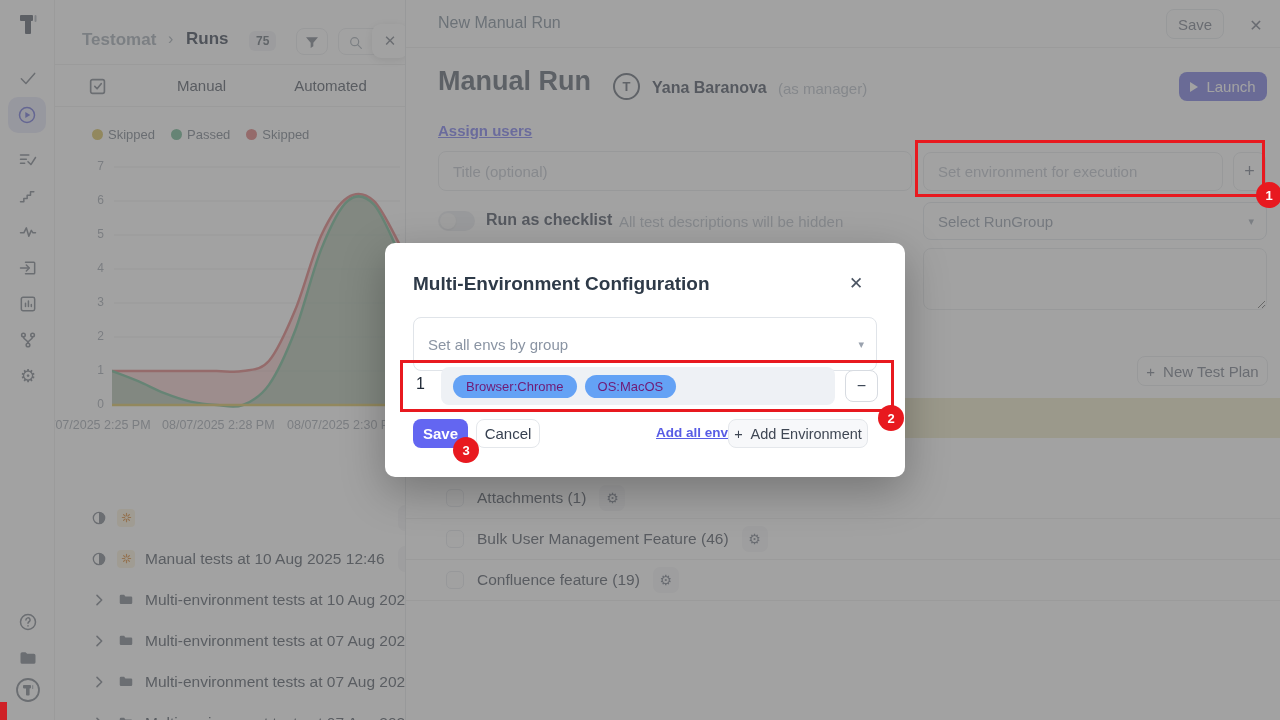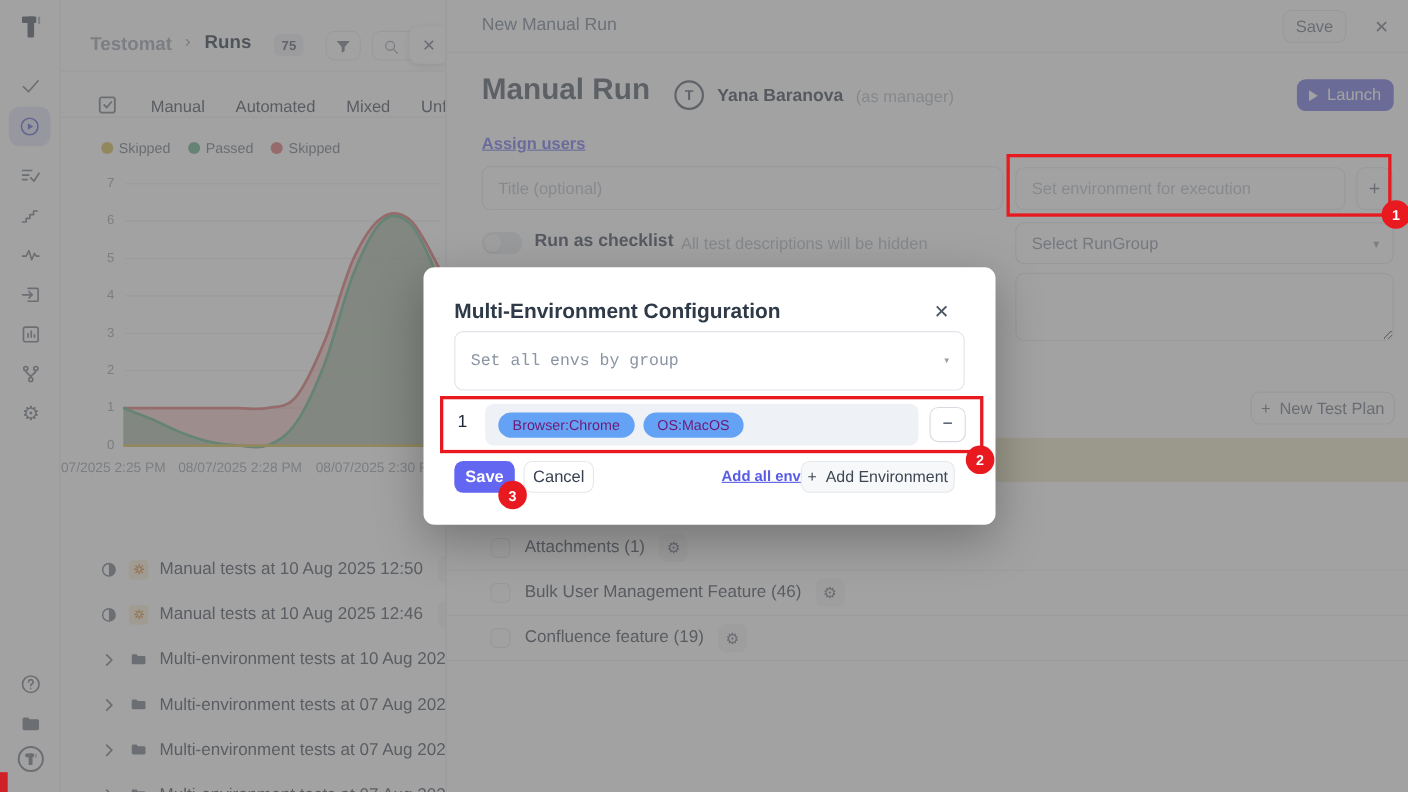--- a/index.html
+++ b/index.html
@@ -18,21 +18,21 @@
   #runs-panel { position:absolute; left:55px; top:0; width:350px; height:720px; background:#fff; overflow:hidden; z-index:1;margin-top:17px; }
   #runs-header { position:absolute; left:0; top:0; right:0; height:48px; border-bottom:1px solid #ececec; }
   .brand { position:absolute; left:27px; top:13px; font-size:17px; font-weight:600; color:#9aa3ad; }
   .crumb-sep { position:absolute; left:113px; top:13px; font-size:16px; color:#9aa3ad; }
   .runs-title { position:absolute; left:131px; top:12px; font-size:17px; font-weight:700; color:#273142; }
   .count-badge { position:absolute; left:194px; top:14px; background:#eef0f3; color:#555f6b; font-size:12px; font-weight:600; border-radius:6px; padding:3px 7px; }
   .filter-btn { position:absolute; left:241px; top:11px; width:32px; height:27px; border:1px solid #e7e9ec; border-radius:8px; display:flex; align-items:center; justify-content:center; }
   .search-box { position:absolute; left:283px; top:11px; width:80px; height:27px; border:1px solid #e7e9ec; border-radius:8px; }
   .search-box svg { position:absolute; left:9px; top:6px; stroke:#9aa3ad; fill:none; stroke-width:1.8; stroke-linecap:round; }
   .search-clear { position:absolute; left:317px; top:7px; width:36px; height:34px; background:#fff; border-radius:9px; box-shadow:0 2px 8px rgba(0,0,0,.14); display:flex; align-items:center; justify-content:center; color:#6f7681; font-size:15px; z-index:2; }
-  #tabs-row { position:absolute; left:0; top:48px; right:0; height:42px; border-bottom:1px solid #ececec; display:flex; align-items:flex-end; }
+  #tabs-row { position:absolute; left:0; top:48px; right:0; height:42px; border-bottom:1px solid #ececec; display:flex; align-items:center;gap:40px; }
   .compose-icon { margin-left:32px; width:22px; height:22px; }
   .compose-icon svg { stroke:#6f7681; fill:none; stroke-width:1.8; stroke-linecap:round; stroke-linejoin:round; }
   .tab { font-size:15px; color:#3f4754; margin-left:28px; white-space:nowrap; }
 
   
   #legend { position:absolute; left:37px; top:110px; display:flex; gap:16px; align-items:flex-start; }
   .legend-item { display:flex; gap:5px; align-items:center; font-size:13px; color:#6b7480; }
   .legend-dot { width:11px; height:11px; border-radius:50%; }
   .ytick { position:absolute; left:19px; width:30px; text-align:right; font-size:12px; color:#9aa1ab; }
   #chart-svg { position:absolute; left:57px; top:148px; }
@@ -80,21 +80,21 @@
   .feature-row { height:41px; display:flex; align-items:center; padding-left:40px; gap:13px; border-bottom:1px solid #ededed; }
   .feature-row .cb { width:18px; height:18px; border:1.5px solid #e2e5ea; border-radius:5px; background:#fbfbfc; flex:0 0 auto; }
   .feature-row .lbl { font-size:15.5px; color:#3f4754; }
   .feature-row .gear-btn { width:26px; height:26px; background:#f3f4f6; border-radius:7px; display:flex; align-items:center; justify-content:center; color:#6b7280; font-size:14px; }
 
   
   #overlay { position:absolute; inset:0; background:rgba(105,105,105,0.62); z-index:50; }
   #modal { position:absolute; left:385px; top:243px; width:520px; height:234px; background:#fff; border-radius:10px; box-shadow:0 14px 44px rgba(0,0,0,.28); z-index:60; }
   .modal-title { position:absolute; left:28px; top:30px; font-size:19px; font-weight:700; color:#2e3a48; }
   .modal-close { position:absolute; left:462px; top:31px; width:18px; height:18px; color:#4b5563; font-size:17px; display:flex; align-items:center; justify-content:center; }
-  #group-select { left:28px; top:58px; width:464px; height:54px;font-family:Liberation Mono, monospace; }
+  #group-select { left:28px; top:74px; width:464px; height:54px; }
   .env-index { position:absolute; left:31px; top:132px; font-size:16px; color:#1f2937; }
   .tag-wrap { position:absolute; left:56px; top:124px; width:394px; height:38px; background:#eef1f5; border-radius:8px; display:flex; align-items:center; gap:8px; padding:0 12px; }
   .tag { color:#701a75; font-size:13px; border-radius:999px; padding:4px 13px; white-space:nowrap; }
   .minus-btn { position:absolute; left:460px; top:127px; width:33px; height:32px; background:#fff; border:1px solid #d7dbe1; border-radius:8px; color:#374151; font-size:16px; display:flex; align-items:center; justify-content:center; }
   .modal-save { position:absolute; left:28px; top:176px; width:55px; height:29px; background:#6366f1; border-radius:8px; color:#fff; font-size:15px; font-weight:600; display:flex; align-items:center; justify-content:center; }
   .modal-cancel { position:absolute; left:91px; top:176px; width:64px; height:29px; background:#fff; border:1px solid #e4e7eb; border-radius:8px; color:#374151; font-size:15px; display:flex; align-items:center; justify-content:center; }
   .add-all-link { position:absolute; left:271px; top:182px; font-size:13.5px; font-weight:700; color:#585ce5; text-decoration:underline; }
   .add-env-btn { position:absolute; left:343px; top:176px; width:140px; height:29px; background:#f7f8fa; border:1px solid #e4e7eb; border-radius:8px; color:#3f4754; font-size:14.5px; display:flex; align-items:center; justify-content:center; gap:8px; }
 
   
@@ -278,21 +278,20 @@
         <div class="run-row">
           <svg class="pie-ic" viewBox="0 0 24 24">
             <circle cx="12" cy="12" r="8.5" fill="none" stroke="#6f7681" stroke-width="2"></circle>
             <path d="M12 3.5a8.5 8.5 0 0 1 0 17z" fill="#6f7681"></path>
           </svg>
           <span class="spark-box">
             <svg width="11" height="11" viewBox="0 0 24 24" stroke="#d9822b" stroke-width="2.6" stroke-linecap="round">
               <path d="M12 3v5M12 16v5M3 12h5M16 12h5M5.6 5.6l3.5 3.5M14.9 14.9l3.5 3.5M18.4 5.6l-3.5 3.5M9.1 14.9l-3.5 3.5"></path>
             </svg>
           </span>
-          <span class="lbl">Manual tests at 10 Aug 2025 12:50</span>
           <span class="row-gear">⚙</span>
         </div>
         <div class="run-row">
           <svg class="pie-ic" viewBox="0 0 24 24">
             <circle cx="12" cy="12" r="8.5" fill="none" stroke="#6f7681" stroke-width="2"></circle>
             <path d="M12 3.5a8.5 8.5 0 0 1 0 17z" fill="#6f7681"></path>
           </svg>
           <span class="spark-box">
             <svg width="11" height="11" viewBox="0 0 24 24" stroke="#d9822b" stroke-width="2.6" stroke-linecap="round">
               <path d="M12 3v5M12 16v5M3 12h5M16 12h5M5.6 5.6l3.5 3.5M14.9 14.9l3.5 3.5M18.4 5.6l-3.5 3.5M9.1 14.9l-3.5 3.5"></path>

